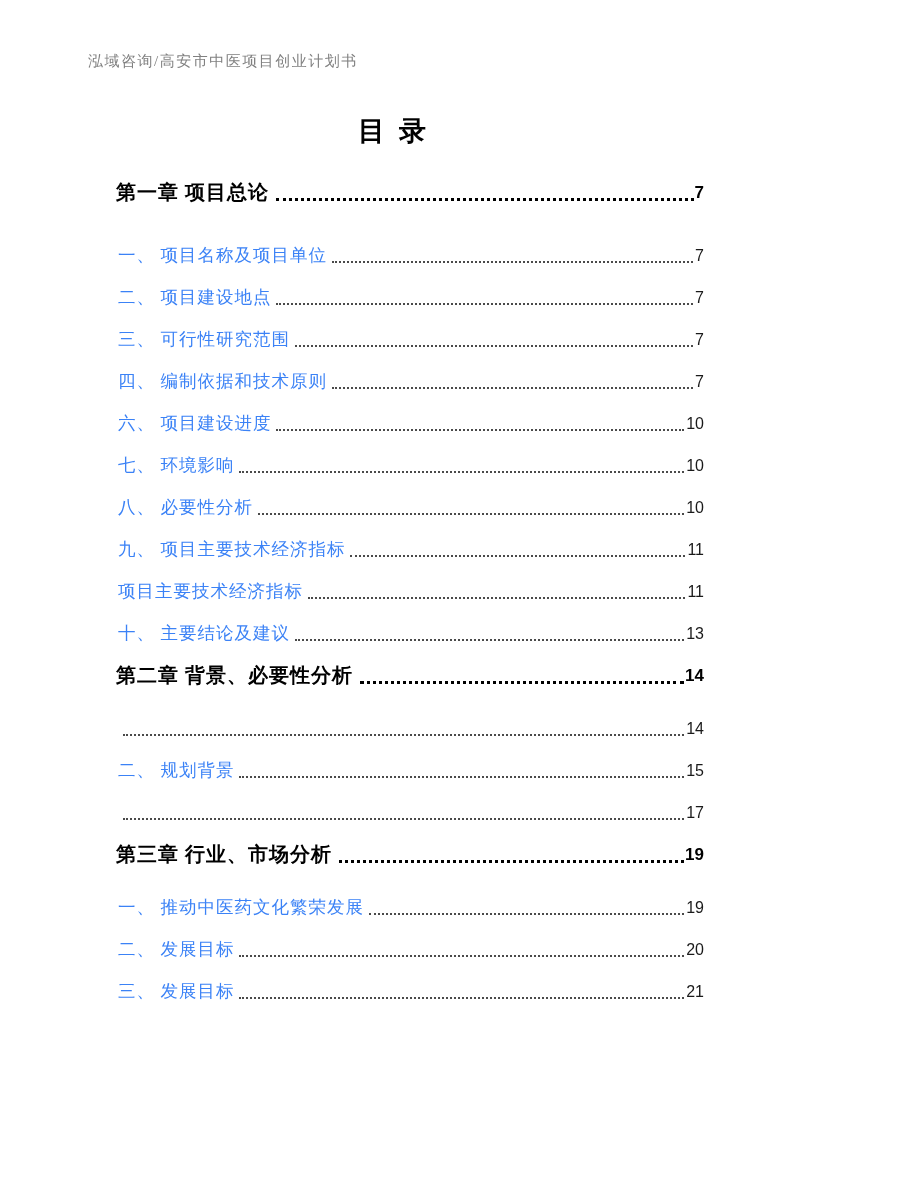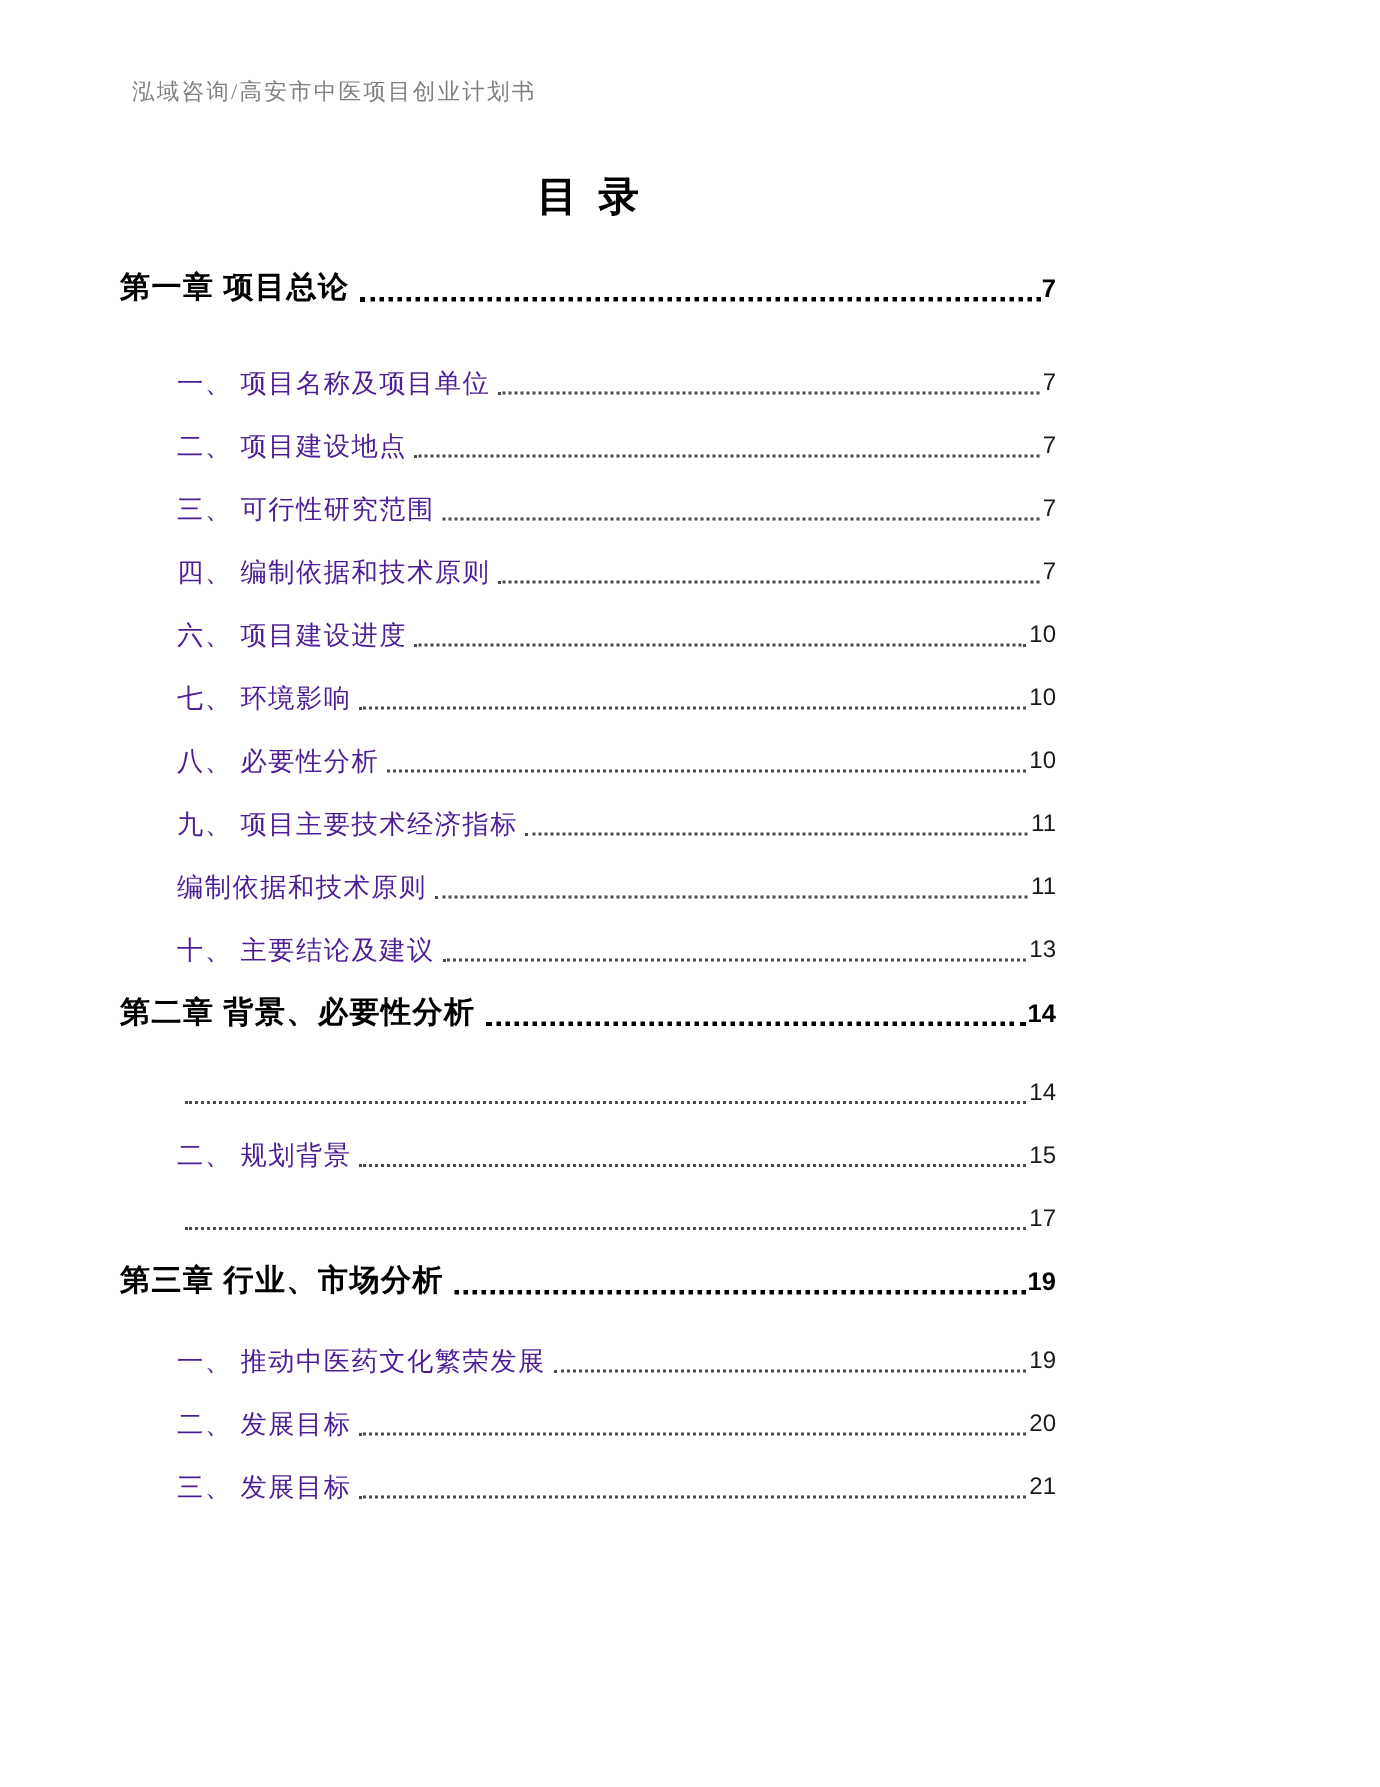--- a/index.html
+++ b/index.html
@@ -35,37 +35,38 @@
   .toc-list {
     position: absolute;
     left: 80px; right: 92px;
     top: 180px;
   }
   .toc-row {
     display: flex;
     align-items: flex-end;
     height: 25px;
     cursor: pointer;
+    margin-left: 36px;
   }
   .toc-row.item {
     margin-bottom: 17px;
     margin-left: 38px;
   }
   .toc-row.chapter {
     margin-top: 4px;
     margin-bottom: 28px;
   }
   .toc-row.chapter:first-child {
     margin-top: 0;
     margin-bottom: 38px;
   }
   .toc-label {
     white-space: nowrap;
     line-height: 25px;
-    color: #4c1d95;
+    color: #3b82f6;
   }
   .item .toc-label {
     font-size: 17.5px;
     letter-spacing: 1px;
   }
   .chapter .toc-label {
     font-size: 20px;
     font-weight: bold;
     letter-spacing: 1px;
     color: #000000;
@@ -152,21 +153,21 @@
     <span class="toc-page">10</span>
   </div>
 
   <div class="toc-row item">
     <span class="toc-label">九、 项目主要技术经济指标</span>
     <span class="leader"></span>
     <span class="toc-page">11</span>
   </div>
 
   <div class="toc-row item">
-    <span class="toc-label">编制依据和技术原则</span>
+    <span class="toc-label">项目主要技术经济指标</span>
     <span class="leader"></span>
     <span class="toc-page">11</span>
   </div>
 
   <div class="toc-row item">
     <span class="toc-label">十、 主要结论及建议</span>
     <span class="leader"></span>
     <span class="toc-page">13</span>
   </div>
 

